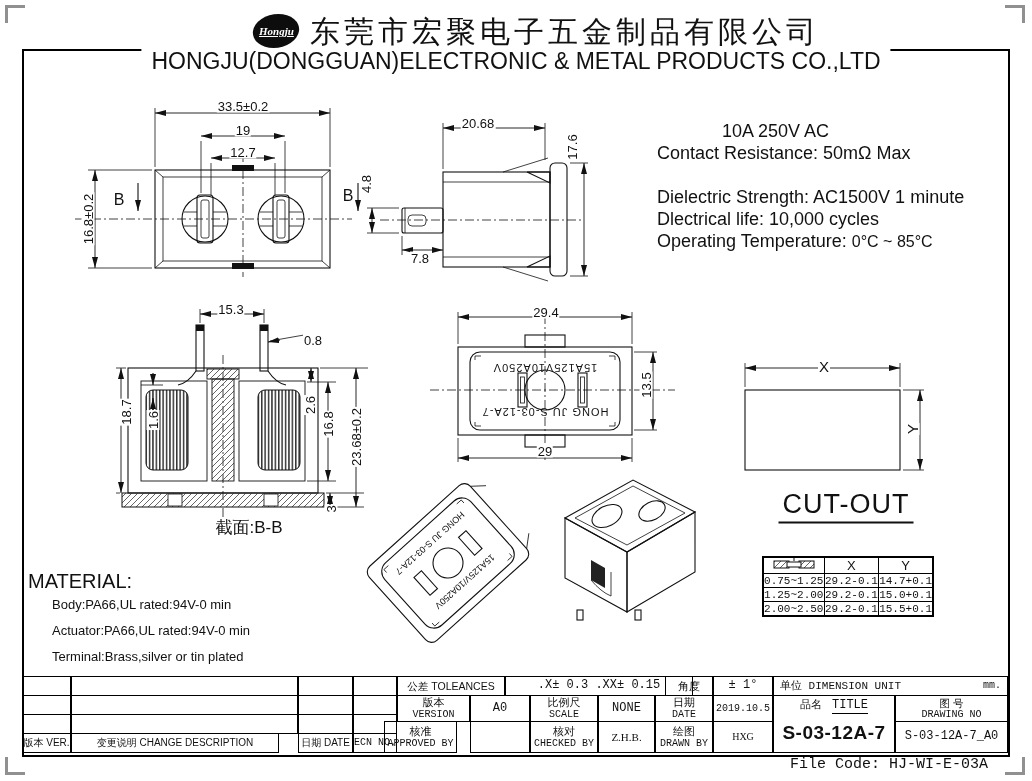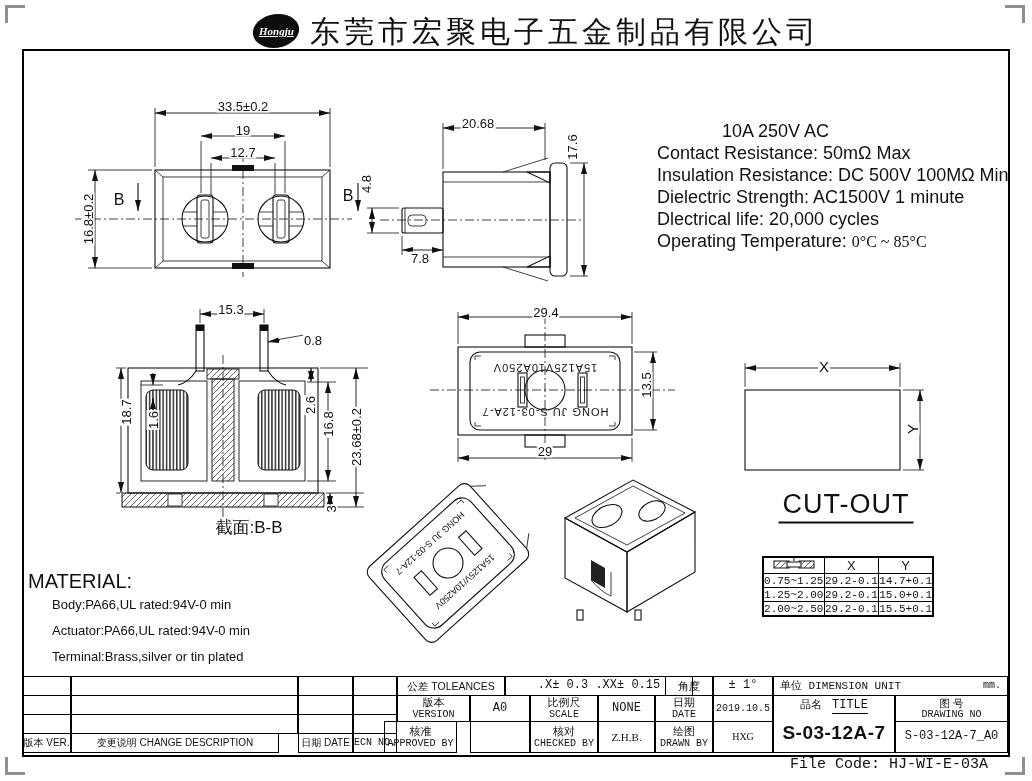--- a/index.html
+++ b/index.html
@@ -18,21 +18,21 @@
         transform:skewX(-8deg);}
   .logo span{color:#fff;font-style:italic;font-weight:bold;font-size:11px;
         font-family:"Liberation Serif",serif;text-decoration:underline;transform:skewX(8deg);}
   .cn-title{position:absolute;left:310px;top:12px;font-size:30px;letter-spacing:4px;white-space:nowrap;}
   .en-title{position:absolute;left:50%;top:48px;transform:translateX(-50%);font-size:23px;
         font-weight:500;white-space:nowrap;background:#fff;padding:0 10px;z-index:5;}
   
   .spec{position:absolute;left:657px;font-size:18px;white-space:nowrap;}
   .mat-title{position:absolute;left:28px;top:570px;font-size:20px;}
   .mat{position:absolute;left:52px;font-size:13px;white-space:nowrap;}
-  .temp{font-family:Liberation Serif, serif;font-size:16px;}
+  .temp{font-family:Liberation Sans, sans-serif;font-size:16px;}
   
   .dimh,.dimv,.dim180{position:absolute;font-size:13px;white-space:nowrap;background:#fff;
         line-height:1;padding:0 1px;z-index:3;}
   .dimh{transform:translate(-50%,-50%);}
   .dimv{transform:translate(-50%,-50%) rotate(-90deg);}
   .dim180{transform:translate(-50%,-50%) rotate(180deg);background:transparent;}
   .seclabel{position:absolute;font-size:17px;transform:translate(-50%,-50%);white-space:nowrap;}
   .cutout-h{position:absolute;transform:translate(-50%,-50%);font-size:27px;letter-spacing:1px;
         border-bottom:2px solid #111;padding:0 4px 2px;}
   svg{position:absolute;overflow:visible;}
@@ -84,26 +84,26 @@
   <div class="corner c-tr"></div>
   <div class="corner c-bl"></div>
   <div class="corner c-br"></div>
 
   <div class="frame"></div>
 
   <div class="logo">
       <span>Hongju</span>
     </div>
   <div class="cn-title">东莞市宏聚电子五金制品有限公司</div>
+  <div class="en-title">HONGJU(DONGGUAN)ELECTRONIC &amp; METAL PRODUCTS CO.,LTD</div>
 
   <div class="spec" style="top:121px;left:722px">10A 250V AC</div>
   <div class="spec" style="top:143px">Contact Resistance: 50mΩ Max</div>
-  <div class="spec" style="top:165px">Insulation Resistance: DC 500V 100MΩ Min</div>
   <div class="spec" style="top:187px">Dielectric Strength: AC1500V 1 minute</div>
-  <div class="spec" style="top:209px">Dlectrical life: 20,000 cycles</div>
+  <div class="spec" style="top:209px">Dlectrical life: 10,000 cycles</div>
   <div class="spec" style="top:231px">
     <span>Operating Temperature:</span>
     <span class="temp">0°C ~ 85°C</span>
   </div>
 
   <div class="mat-title">MATERIAL:</div>
   <div class="mat" style="top:597px">Body:PA66,UL rated:94V-0 min</div>
   <div class="mat" style="top:623px">Actuator:PA66,UL rated:94V-0 min</div>
   <div class="mat" style="top:649px">Terminal:Brass,silver or tin plated</div>
 

